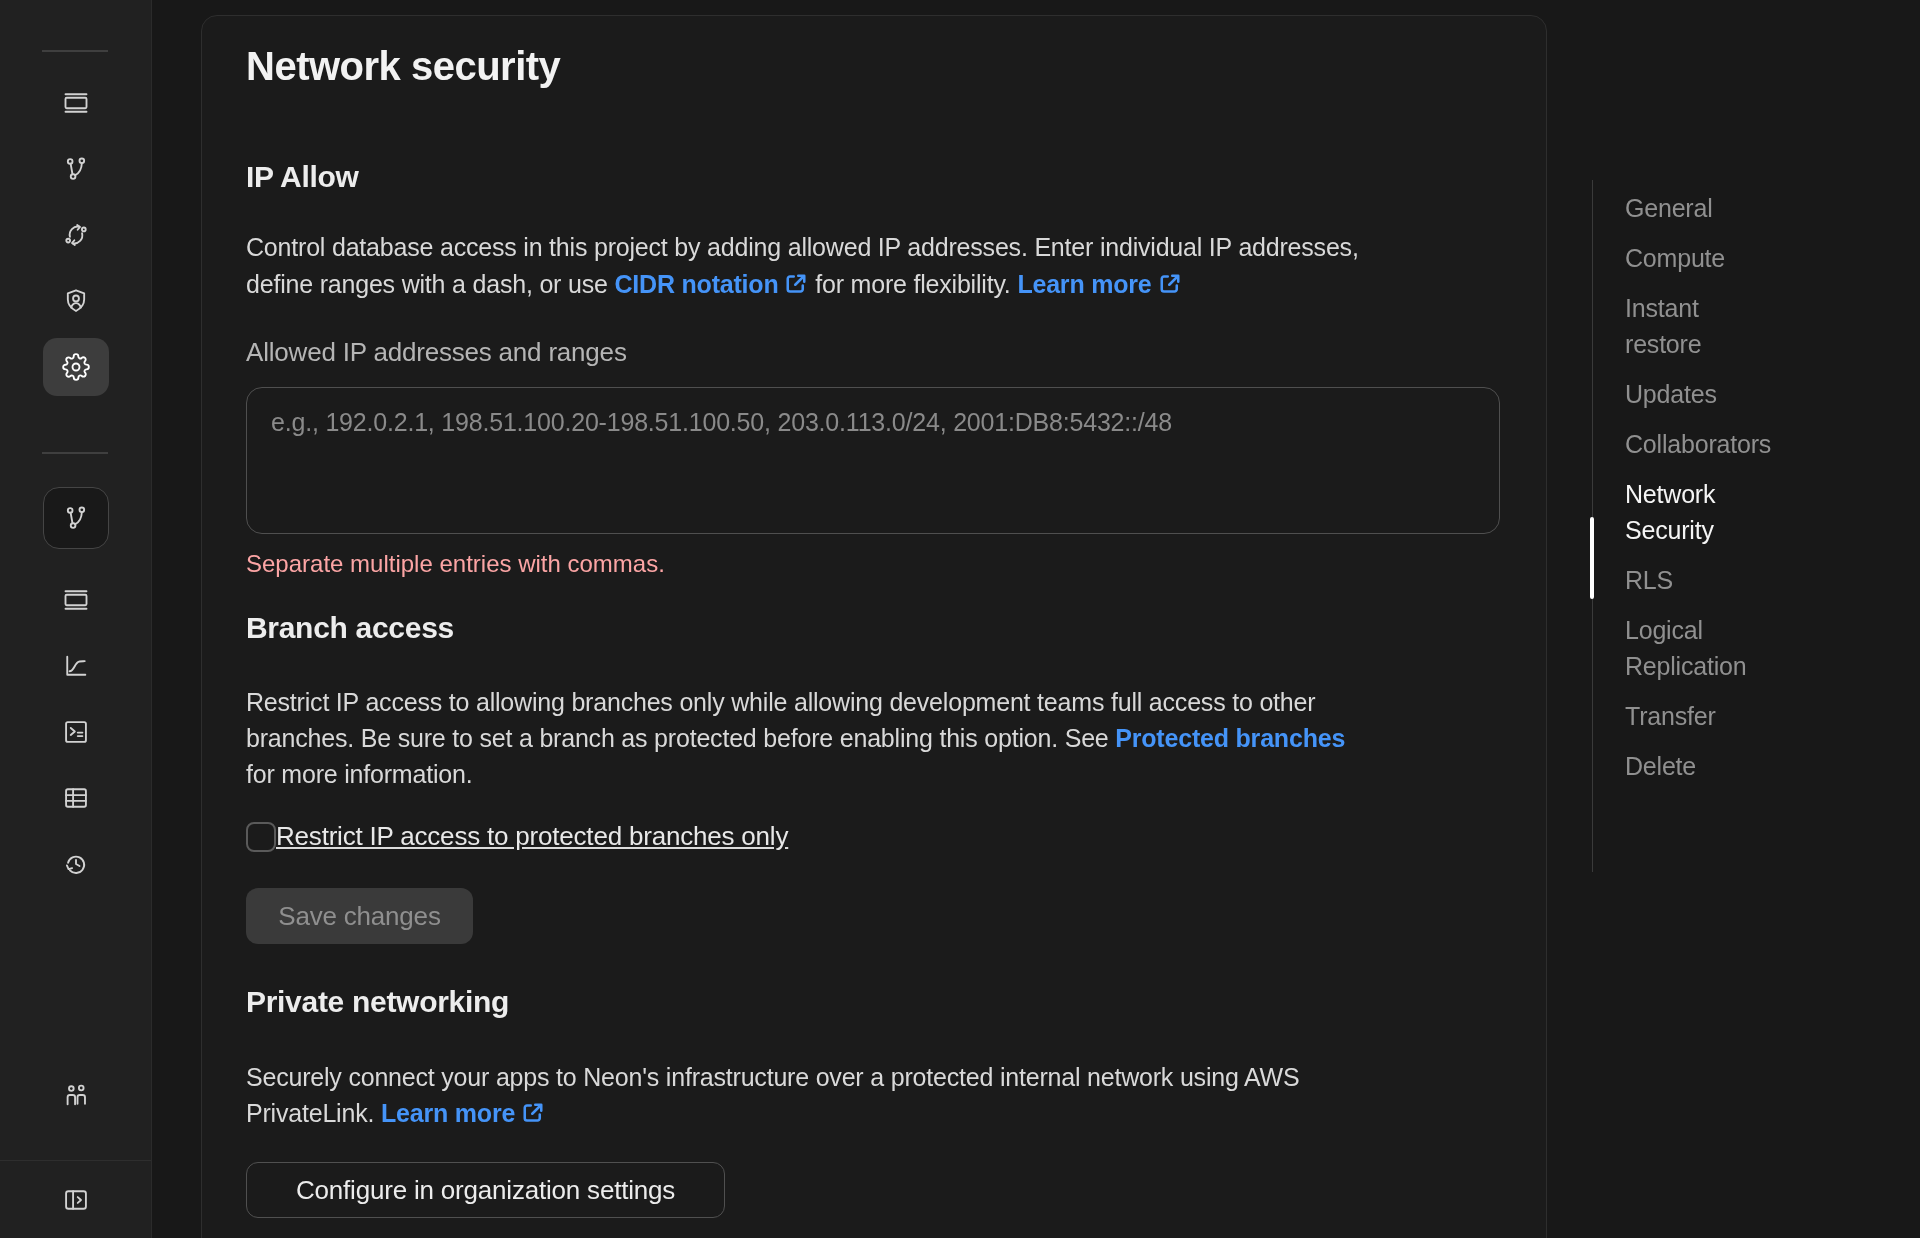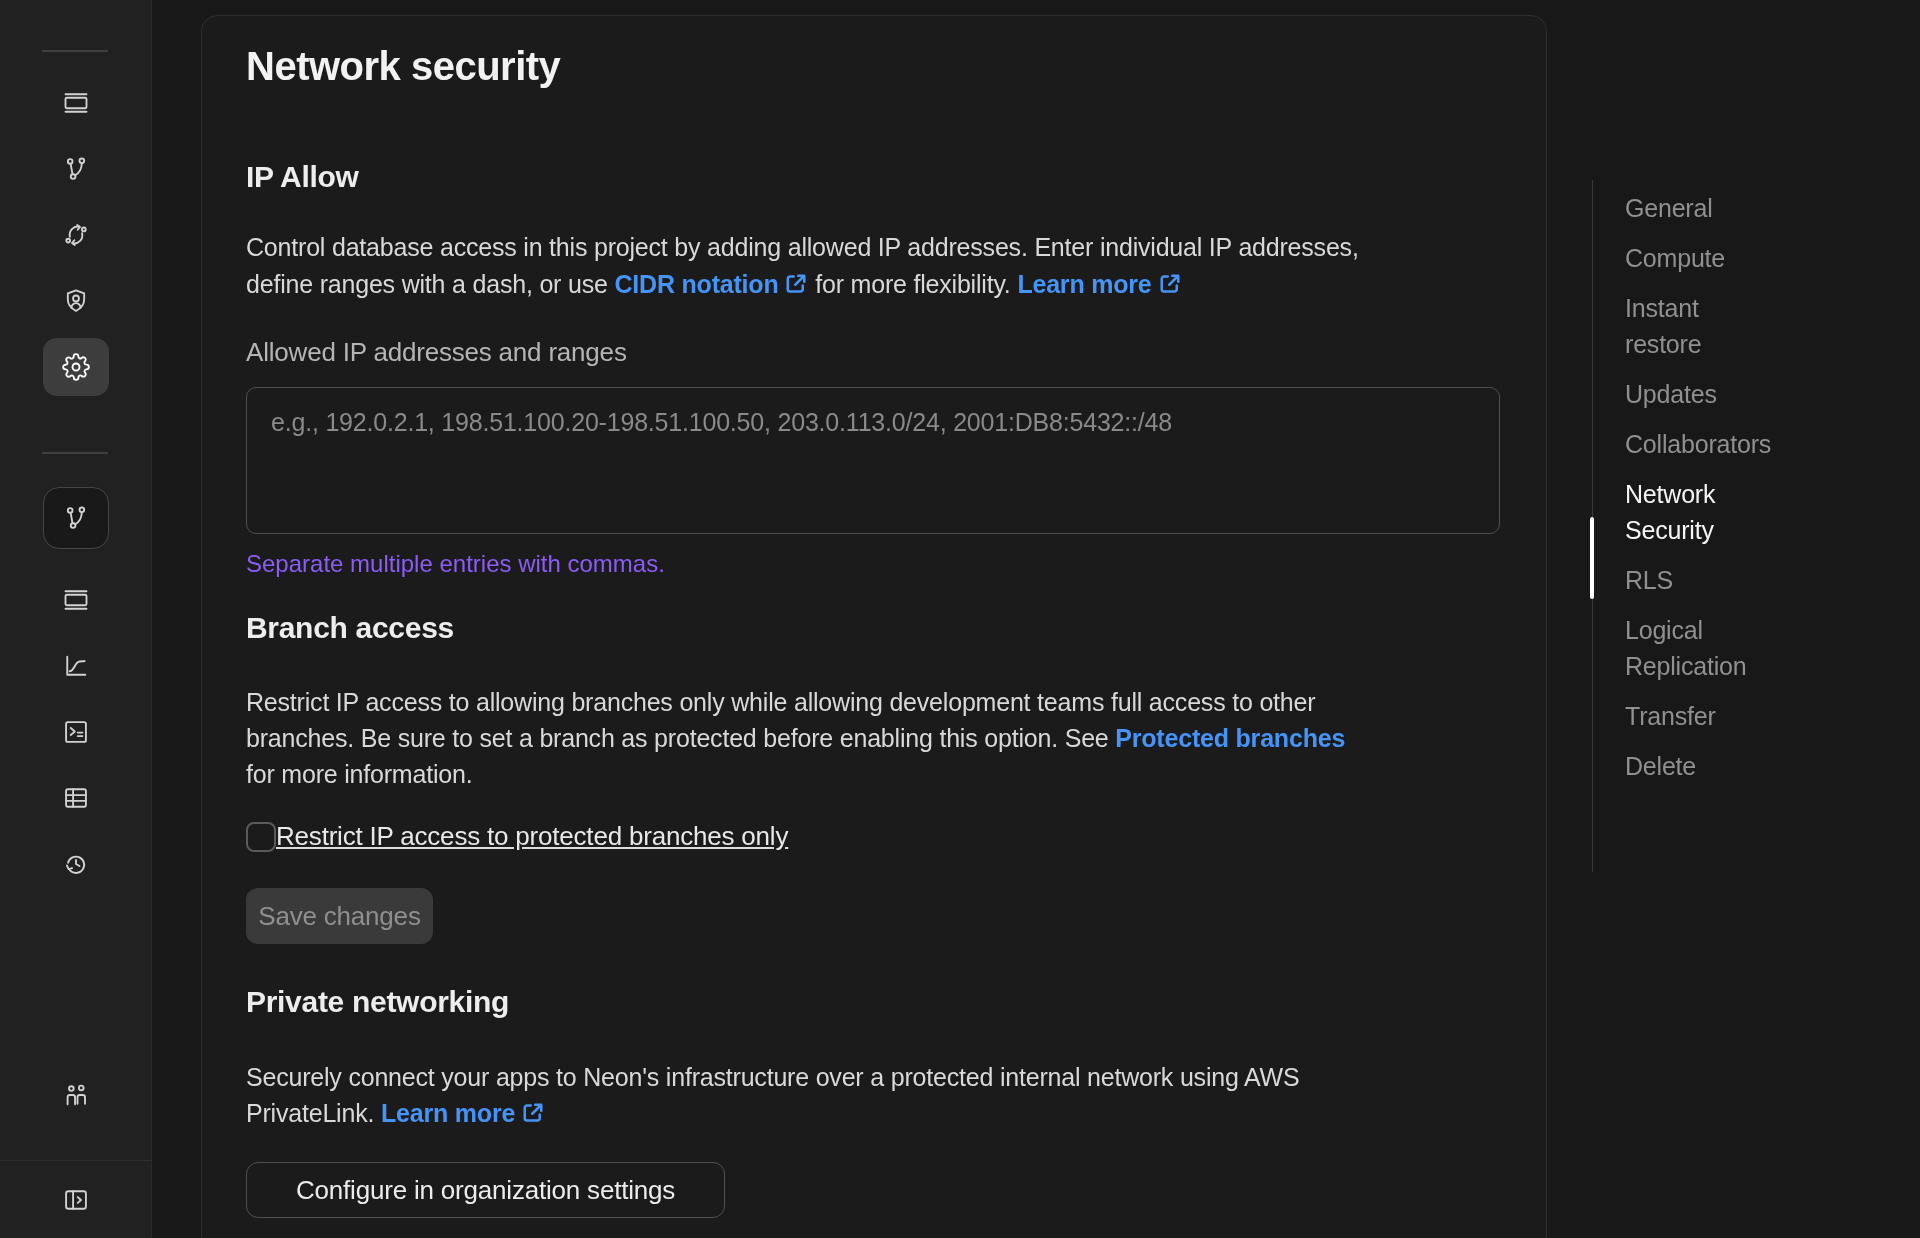--- a/index.html
+++ b/index.html
@@ -41,30 +41,30 @@
   .para { font-size:25px; line-height:37px; letter-spacing:-0.2px; color:#d9d9d9; }
   .para .pline { white-space:nowrap; }
   .p-ipallow  { top:213px; }
   .p-branch   { top:668px; line-height:36px; }
   .p-private  { top:1043px; line-height:36px; }
   a.lnk { color:var(--link,#4594f8); font-weight:700; text-decoration:none; cursor:pointer; }
   .ext-icon svg { width:24px; height:24px; display:inline-block; vertical-align:-3px; margin-left:6px;
                   stroke:currentColor; fill:none; stroke-width:1.7; stroke-linecap:round; stroke-linejoin:round; }
   .field-label { top:321px; font-size:26px; color:#b5b5b5; letter-spacing:-0.2px; }
   .ip-textarea { top:371px; width:1254px; height:147px; resize:none;
-                 background:transparent; border:1px solid #4f4f4f; border-radius:10px;
+                 background:transparent; border:1px solid #4f4f4f; border-radius:16px;
                  padding:20px 24px; font-family:inherit; font-size:25px; color:#e5e5e5; outline:none; }
   .ip-textarea::placeholder { color:#8a8a8a; letter-spacing:-0.2px; }
-  .helper { top:534px; font-size:24px; color:#8b5cf6; }
+  .helper { top:534px; font-size:24px; color:#fca5a5; }
   .cbx-row { top:805px; display:flex; align-items:center; gap:0; cursor:pointer;text-decoration:underline; }
   .cbx { width:30px; height:30px; border:2px solid #5a5a5a; border-radius:8px; background:transparent; }
   .cbx-label { font-size:26px; color:#e8e8e8; letter-spacing:-0.2px; }
   .btn { display:flex; align-items:center; justify-content:center; border-radius:12px;
          font-family:inherit; font-size:26px; letter-spacing:-0.2px; cursor:pointer; }
-  .btn-save { top:872px; width:187px; height:56px; background:var(--save-bg,#3a3a3a);
+  .btn-save { top:872px; width:227px; height:56px; background:var(--save-bg,#3a3a3a);
               border:none; color:#8f8f8f; }
   .btn-configure { top:1146px; height:56px; padding:0 49px; background:transparent;
                    border:1px solid #505050; color:#ececec; }
 
   
   .nav-rail   { position:absolute; left:1592px; top:180px; height:692px; border-left:1px solid #3a3a3a; }
   .nav-marker { position:absolute; left:1590px; top:517px; width:4px; height:82px;
                 background:var(--marker,#ffffff); border-radius:2px; }
   .settings-nav { position:absolute; left:1625px; top:190px; display:flex; flex-direction:column;
                   gap:14px; font-size:25px; line-height:36px; color:#909090; letter-spacing:-0.2px; }

